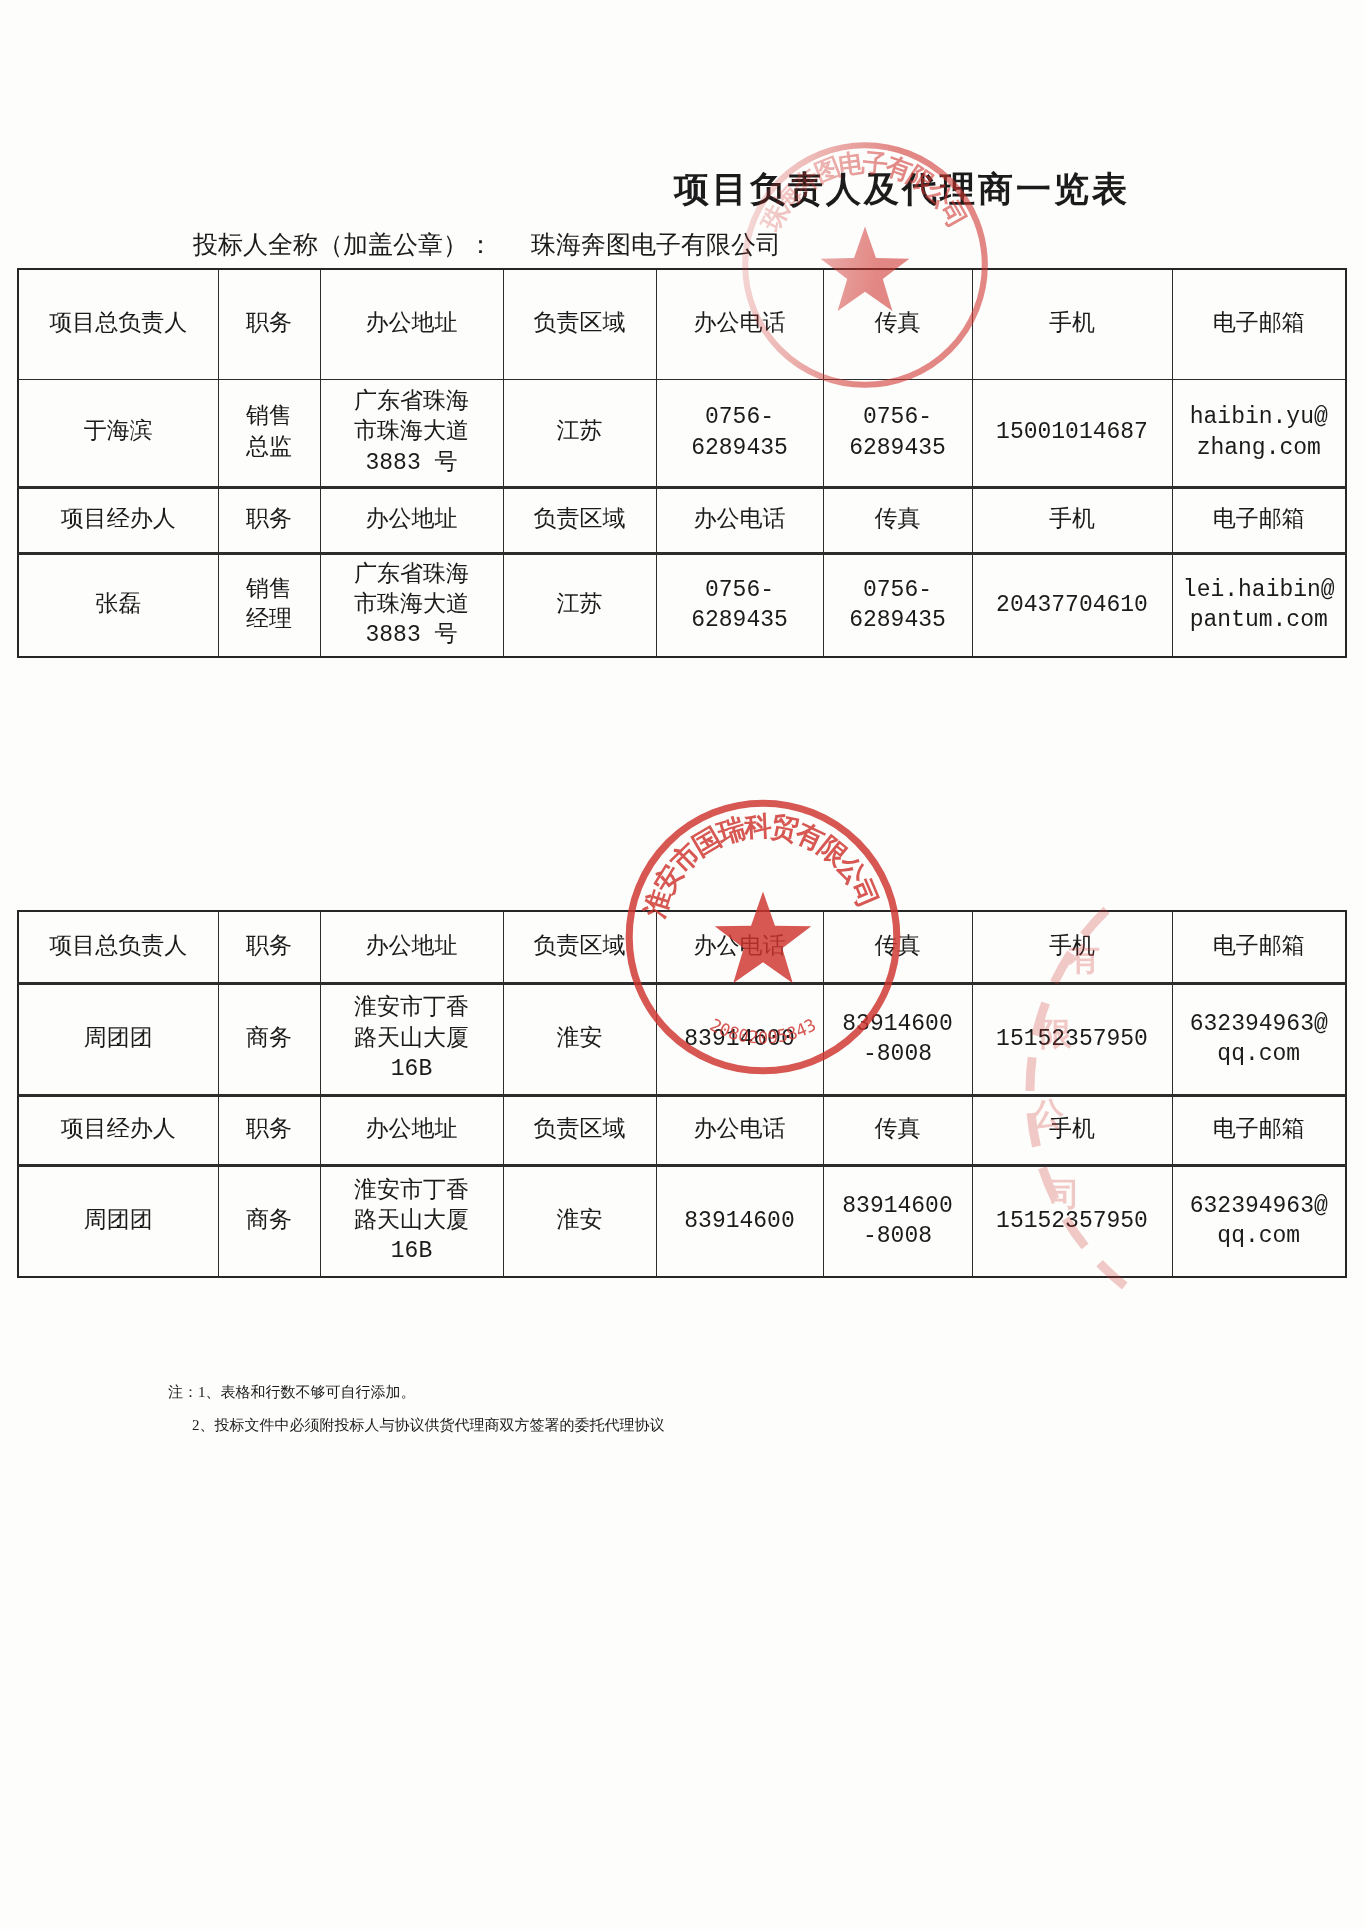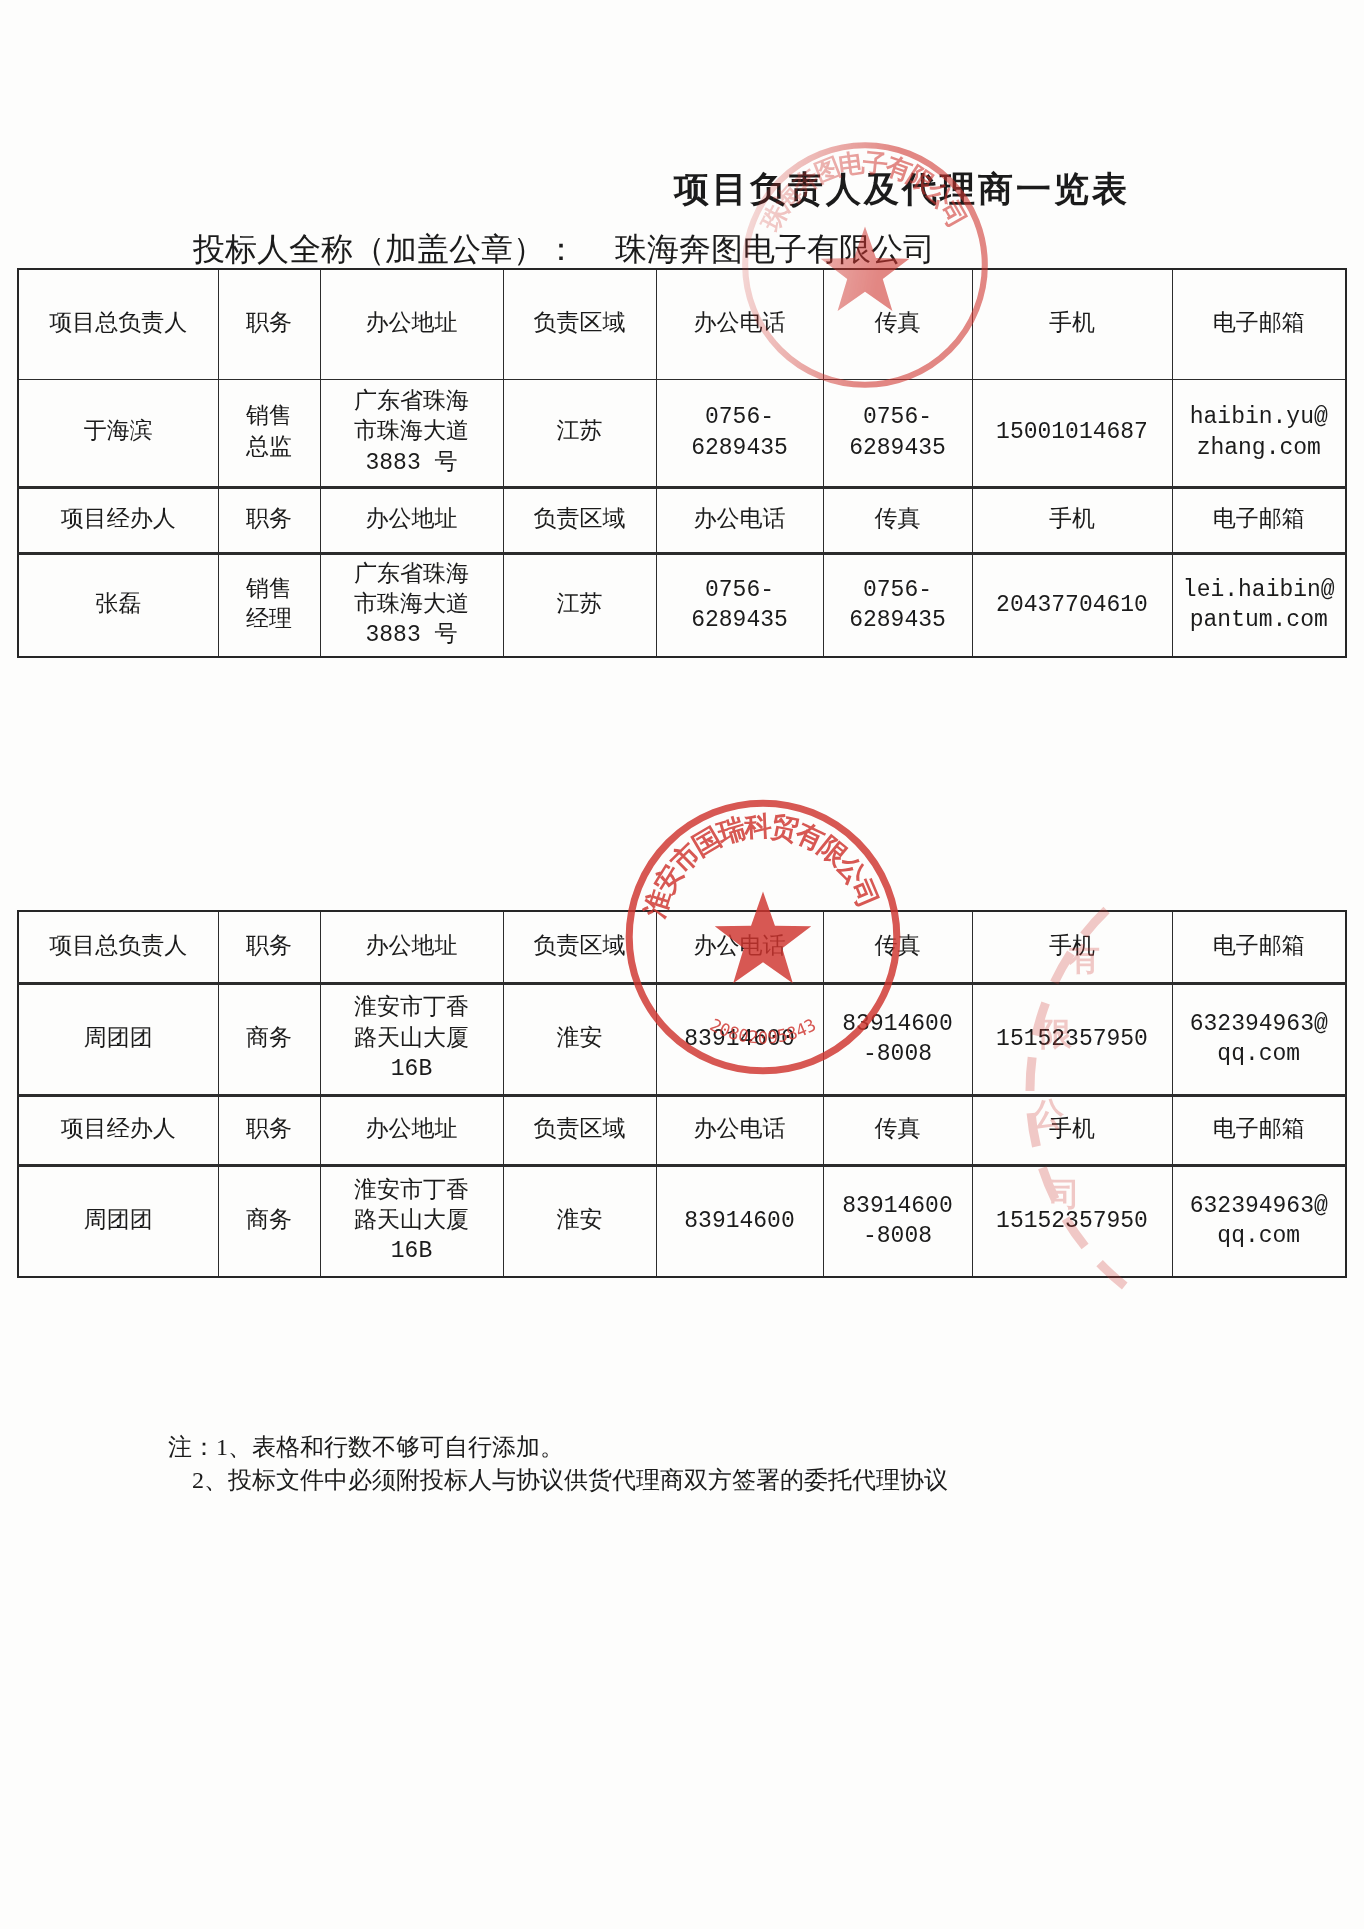--- a/index.html
+++ b/index.html
@@ -5,21 +5,21 @@
   html,body { margin:0; padding:0; background:#e8e8e8; }
   .page {
     position:relative; width:1364px; height:1929px; margin:0 auto;
     background:#fdfdfc; overflow:hidden;
     font-family:"Liberation Serif","DejaVu Serif",serif; color:#1b1b1b;
   }
   .doc-title {
     position:absolute; top:166px; left:0; width:1130px;
     text-align:right; font-size:35px; font-weight:bold; letter-spacing:3px;
   }
-  .sub-line { position:absolute; font-size:32px; white-space:nowrap; }
+  .sub-line { position:absolute; font-size:25px; white-space:nowrap; }
   .sub1 { top:228px; left:193px; }
   .sub2 { top:872px; left:198px; }
   .sub1 .company { margin-left:38px; }
   table.sheet {
     position:absolute; left:17px; width:1328px;
     border-collapse:collapse; table-layout:fixed;
     border:2.5px solid #262626;
     font-family:Liberation Mono, monospace;
   }
   .t1 { top:268px; }
@@ -27,21 +27,21 @@
   td.cell {
     border:1.6px solid #2c2c2c; text-align:center; vertical-align:middle;
     font-size:23px; line-height:1.32; white-space:pre-line; padding:2px 4px;
     overflow:hidden;
   }
   tr.thick td { border-top-width:3px; }
   .t1 .r0 { height:110px; } .t1 .r1 { height:108px; }
   .t1 .r2 { height:66px; }  .t1 .r3 { height:104px; }
   .t2 .r0 { height:72px; }  .t2 .r1 { height:112px; }
   .t2 .r2 { height:70px; }  .t2 .r3 { height:112px; }
-  .note { position:absolute; font-size:24px; white-space:nowrap;margin-top:48px; }
+  .note { position:absolute; font-size:15px; white-space:nowrap; }
   .note1 { top:1383px; left:168px; }
   .note2 { top:1416px; left:192px; }
   .stamp { position:absolute; pointer-events:none; }
   .stamp1 {
     left:733px; top:133px; opacity:.62;
     -webkit-mask-image:linear-gradient(100deg, rgba(0,0,0,.30) 10%, rgba(0,0,0,.95) 55%);
     mask-image:linear-gradient(100deg, rgba(0,0,0,.30) 10%, rgba(0,0,0,.95) 55%);
   }
   .stamp2 { left:616px; top:790px; opacity:.82; }
   .stamp3 { left:950px; top:900px; opacity:.26; }

